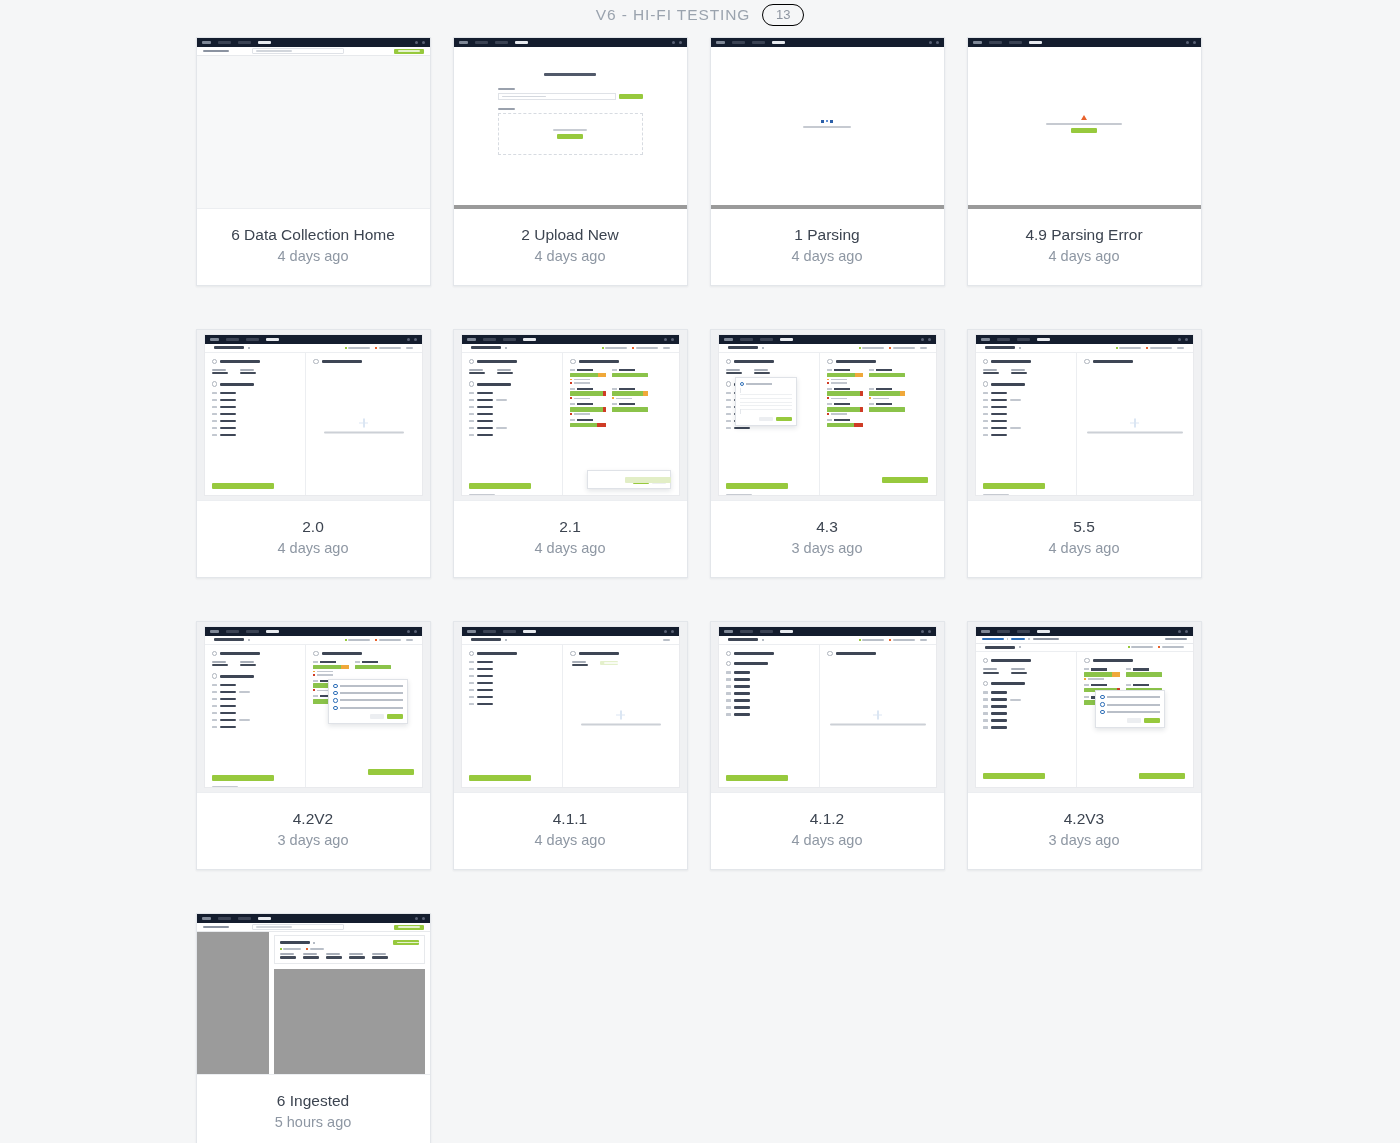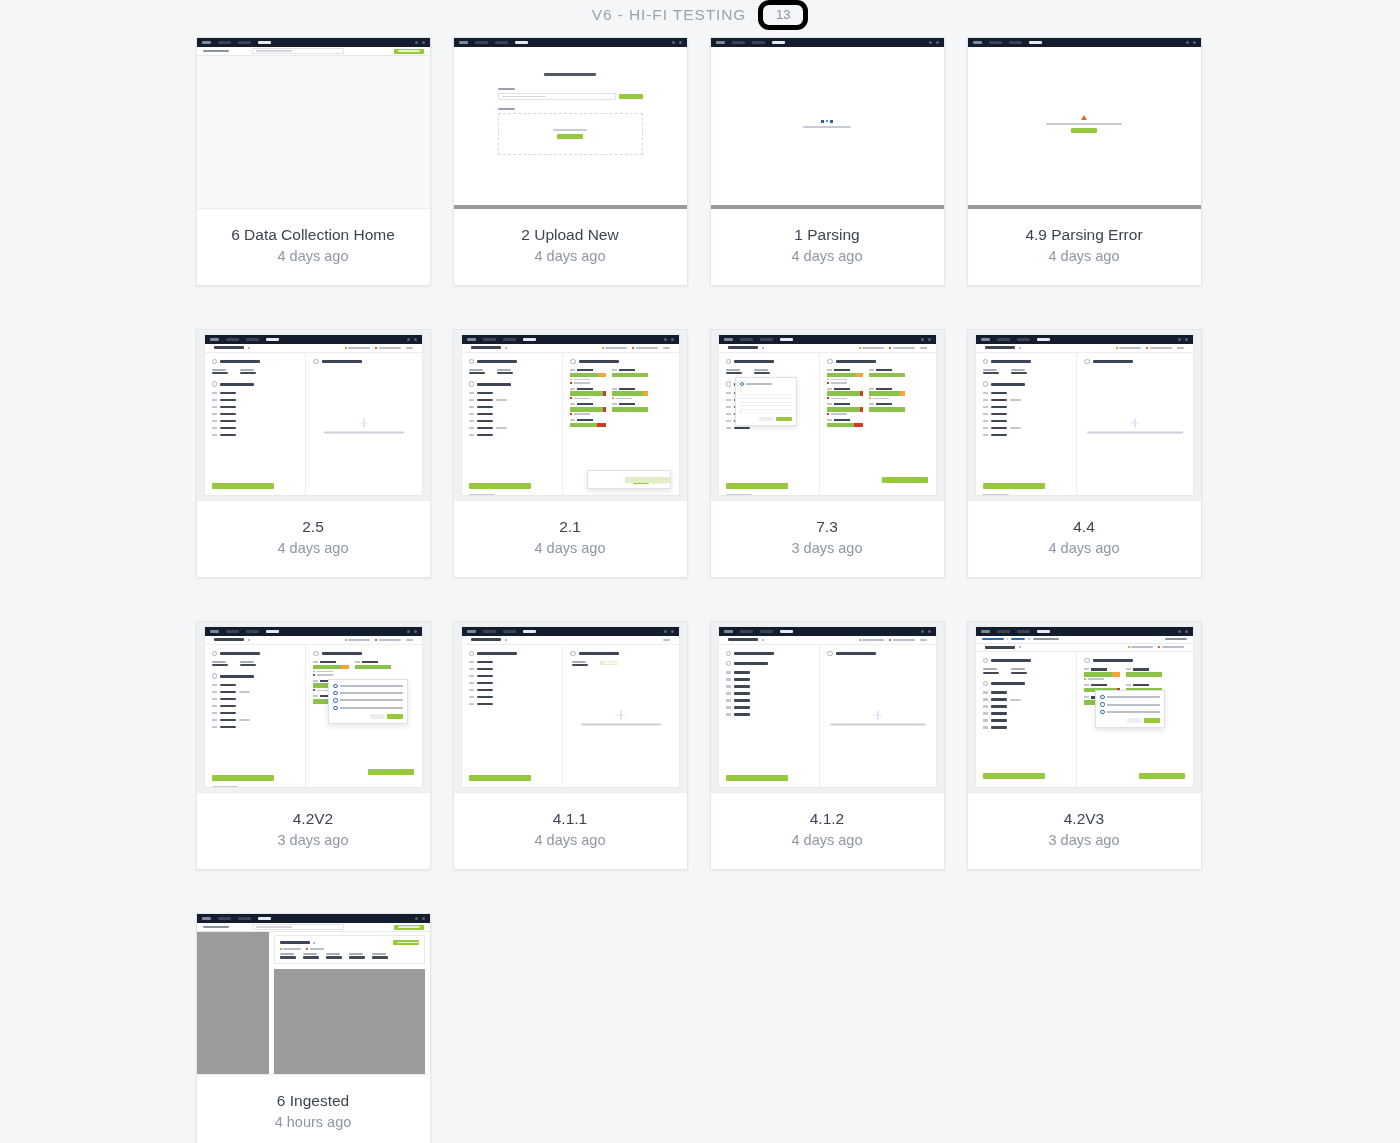--- a/index.html
+++ b/index.html
@@ -26,21 +26,21 @@
   .proj-title {
     font-size: 15.5px;
     letter-spacing: .9px;
     color: #9aa3ae;
     font-weight: 400;
     text-transform: uppercase;
   }
   .proj-count {
     min-width: 22px;
     padding: 2px 9px;
-    border: 5px solid #000000;
+    border: 1px solid #000000;
     border-radius: 11px;
     font-size: 13px;
     color: #8d95a0;
     text-align: center;
     line-height: 16px;
     background: transparent;
   }
   
   .grid {
     position: relative;
@@ -512,21 +512,21 @@
               </div>
               <div class="m-empty">
                 <span class="m-emptyicon"></span>
                 <span class="m-emptytxt"></span>
               </div>
             </div>
           </div>
         </div>
       </div>
       <div class="caption">
-        <div class="cap-name">2.5</div>
+        <div class="cap-name">2.0</div>
         <div class="cap-time">4 days ago</div>
       </div>
     </div>
 
     <div class="card">
       <div class="thumb-wrap pad">
         <div class="mini inset">
           <div class="m-nav">
             <span class="m-logo"></span>
             <span class="m-navitem"></span>
@@ -886,21 +886,21 @@
                       <i class="red" style="width:26%"></i>
                     </div>
                 </div>
               </div>
               <span class="m-rbtn"></span>
             </div>
           </div>
         </div>
       </div>
       <div class="caption">
-        <div class="cap-name">7.3</div>
+        <div class="cap-name">4.3</div>
         <div class="cap-time">3 days ago</div>
       </div>
     </div>
 
     <div class="card">
       <div class="thumb-wrap pad">
         <div class="mini inset">
           <div class="m-nav">
             <span class="m-logo"></span>
             <span class="m-navitem"></span>
@@ -988,21 +988,21 @@
               </div>
               <div class="m-empty">
                 <span class="m-emptyicon"></span>
                 <span class="m-emptytxt w2"></span>
               </div>
             </div>
           </div>
         </div>
       </div>
       <div class="caption">
-        <div class="cap-name">4.4</div>
+        <div class="cap-name">5.5</div>
         <div class="cap-time">4 days ago</div>
       </div>
     </div>
 
     <div class="card">
       <div class="thumb-wrap pad">
         <div class="mini inset">
           <div class="m-nav">
             <span class="m-logo"></span>
             <span class="m-navitem"></span>
@@ -1592,18 +1592,18 @@
                     </span>
                 </div>
               </div>
               <div class="m-ingbig"></div>
             </div>
           </div>
         </div>
       </div>
       <div class="caption">
         <div class="cap-name">6 Ingested</div>
-        <div class="cap-time">4 hours ago</div>
+        <div class="cap-time">5 hours ago</div>
       </div>
     </div>
 
   </div>
 </div>
 
 </body></html>

